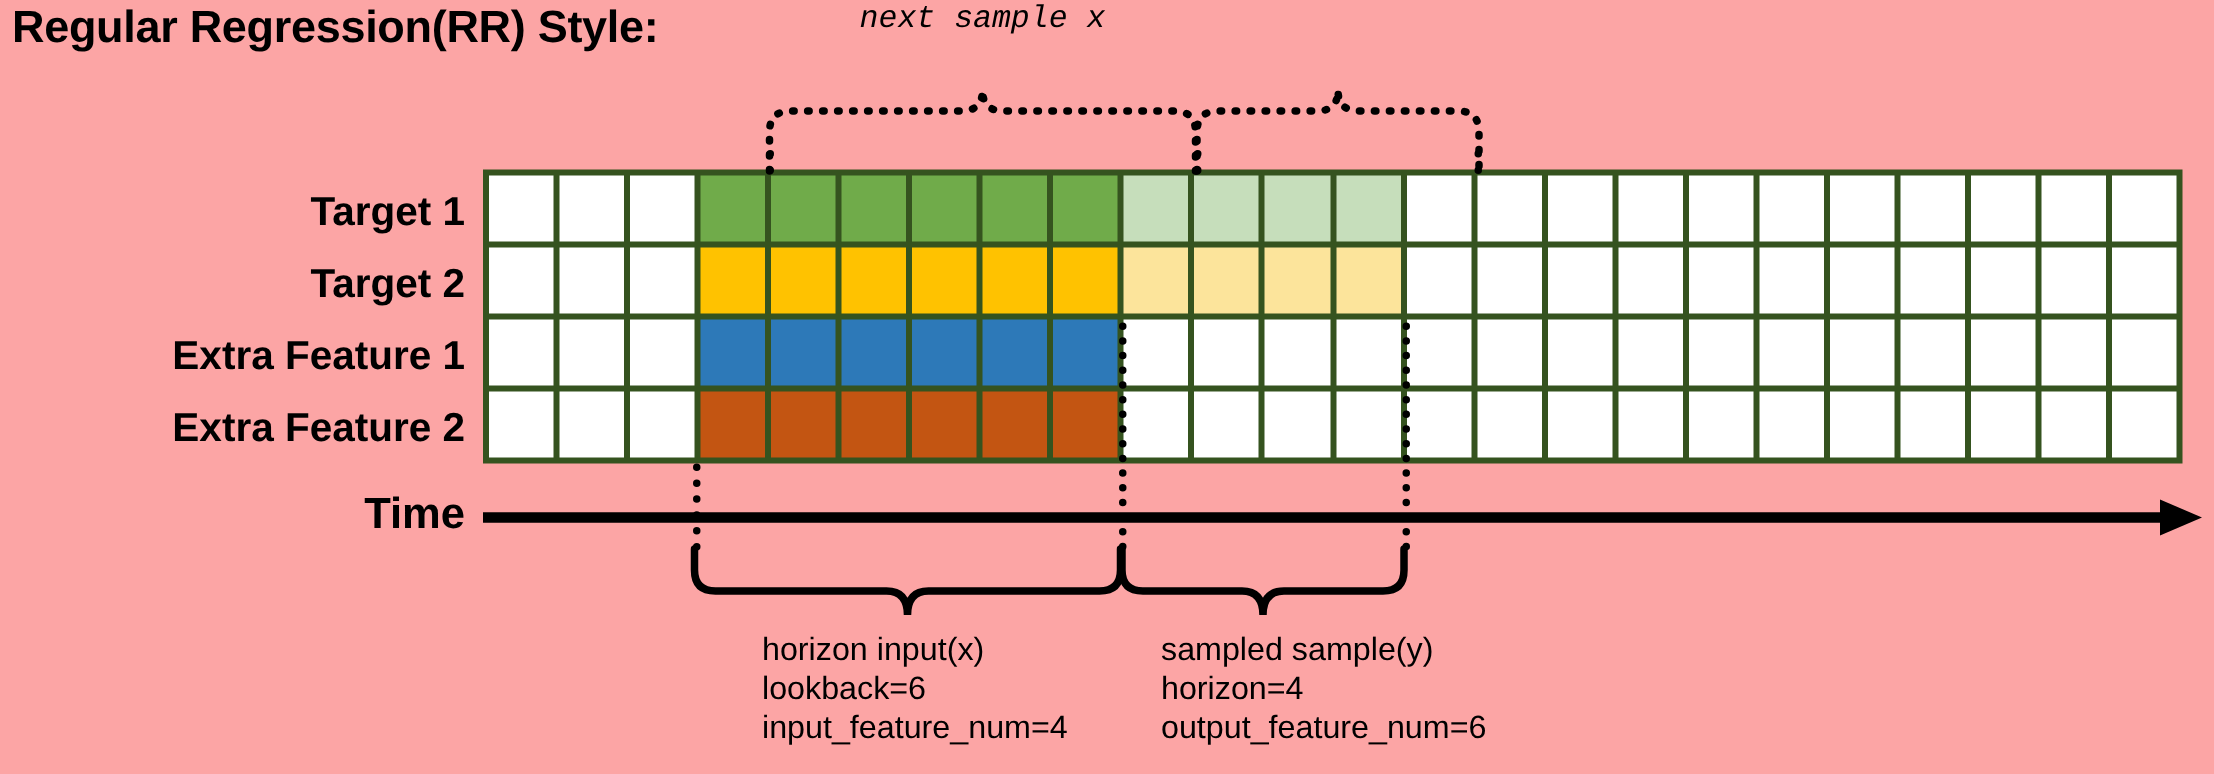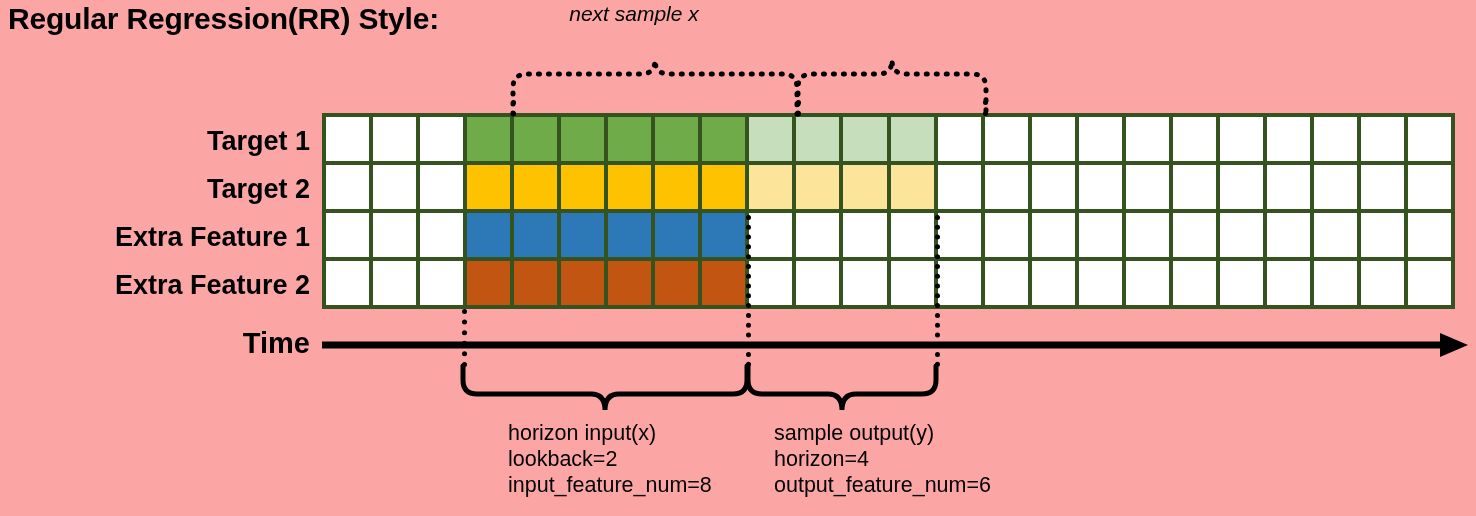--- a/index.html
+++ b/index.html
@@ -200,21 +200,21 @@
       <div class="cell" style="background: rgb(255, 255, 255);"></div>
       <div class="cell" style="background: rgb(255, 255, 255);"></div>
       <div class="cell" style="background: rgb(255, 255, 255);"></div>
       <div class="cell" style="background: rgb(255, 255, 255);"></div>
       <div class="cell" style="background: rgb(255, 255, 255);"></div>
     </div>
 
   <svg class="abs" style="left:505px; top:36px;" width="300" height="80" viewBox="0 0 300 80">
     <path d="M 8 78 L 8 52 Q 8 38 22 38 L 136 38 Q 150 38 150 24 Q 150 38 164 38 L 278 38 Q 292 38 292 52 L 292 78" fill="none" stroke="#000000" stroke-width="5" stroke-linecap="round" stroke-dasharray="1 9"></path>
   </svg>
-  <div class="abs brace-caption" style="left:514px; top:2px; width:240px;">next sample x</div>
+  <div class="abs brace-caption" style="left:535px; top:2px; width:240px;font-family:Liberation Mono, monospace;">next sample x</div>
 
   <svg class="abs" style="left:790px; top:36px;" width="205" height="80" viewBox="0 0 205 80">
     <path d="M 8 78 L 8 52 Q 8 38 22 38 L 88 38 Q 102 38 102 24 Q 102 38 116 38 L 182 38 Q 196 38 196 52 L 196 78" fill="none" stroke="#000000" stroke-width="5" stroke-linecap="round" stroke-dasharray="1 9"></path>
   </svg>
 
   <div class="abs vdot" style="left:511px; top:100px;  height:16px;"></div>
   <div class="abs vdot" style="left:796px; top:100px;  height:16px;"></div>
   <div class="abs vdot" style="left:983px; top:100px;  height:16px;"></div>
 
   <div class="abs vdot" style="left:462px; top:309px; height:58px;"></div>
@@ -227,26 +227,26 @@
   <svg class="abs" id="time-axis" width="1150" height="32" viewBox="0 0 1150 32">
     <line x1="0" y1="15" x2="1122" y2="15" stroke="#000000" stroke-width="7"></line>
     <polygon points="1118,3 1146,15 1118,27" fill="#000000"></polygon>
   </svg>
 
   <svg class="abs" style="left:455px; top:366px;" width="300" height="52" viewBox="0 0 300 52">
     <path d="M 8 0 L 8 14 Q 8 28 22 28 L 136 28 Q 150 28 150 44 Q 150 28 164 28 L 278 28 Q 292 28 292 14 L 292 0" fill="none" stroke="#000000" stroke-width="5" stroke-linecap="round"></path>
   </svg>
   <div class="abs bottom-caption" style="left:508px; top:420px;">
     <div>horizon input(x)</div>
-    <div>lookback=2</div>
-    <div>input_feature_num=8</div>
+    <div>lookback=6</div>
+    <div>input_feature_num=4</div>
   </div>
 
   <svg class="abs" style="left:740px; top:366px;" width="205" height="52" viewBox="0 0 205 52">
     <path d="M 8 0 L 8 14 Q 8 28 22 28 L 88 28 Q 102 28 102 44 Q 102 28 116 28 L 182 28 Q 196 28 196 14 L 196 0" fill="none" stroke="#000000" stroke-width="5" stroke-linecap="round"></path>
   </svg>
   <div class="abs bottom-caption" style="left:774px; top:420px;">
-    <div>sample output(y)</div>
+    <div>sampled sample(y)</div>
     <div>horizon=4</div>
     <div>output_feature_num=6</div>
   </div>
 
 </div>
 
 </body></html>

